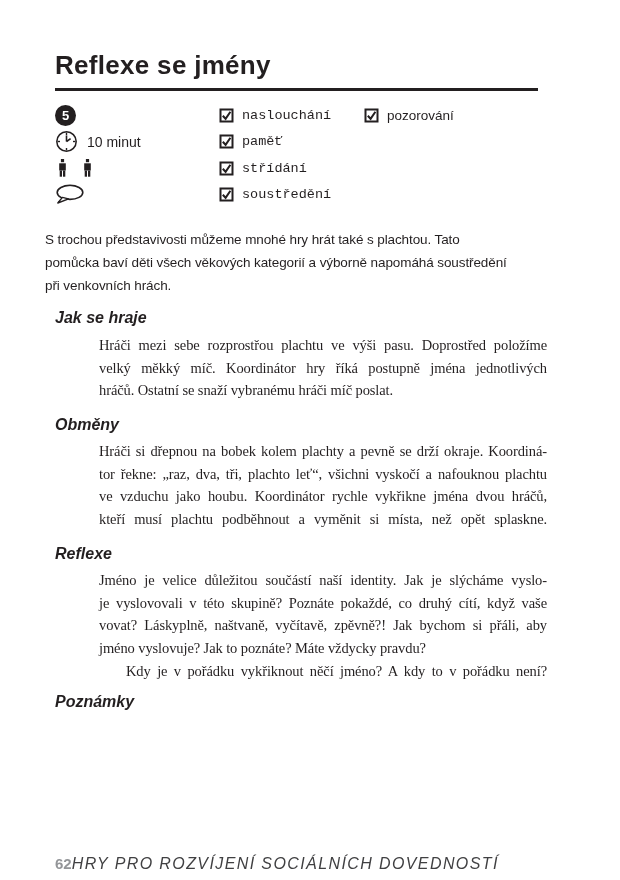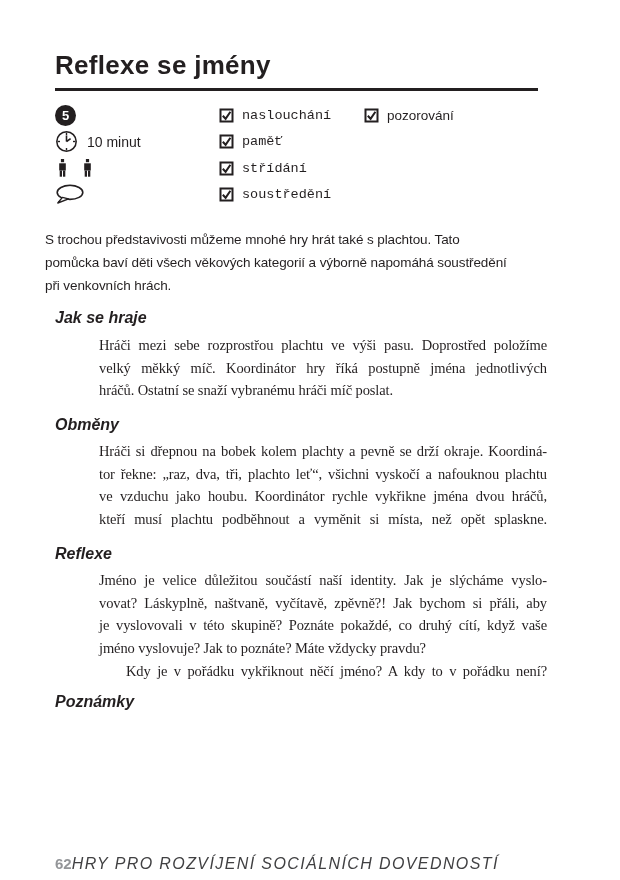--- a/index.html
+++ b/index.html
@@ -170,22 +170,22 @@
   <div class="para" style="top:440px;">
     <div class="sline j">Hráči si dřepnou na bobek kolem plachty a pevně se drží okraje. Koordiná-</div>
     <div class="sline j">tor řekne: „raz, dva, tři, plachto leť“, všichni vyskočí a nafouknou plachtu</div>
     <div class="sline j">ve vzduchu jako houbu. Koordinátor rychle vykřikne jména dvou hráčů,</div>
     <div class="sline j">kteří musí plachtu podběhnout a vyměnit si místa, než opět splaskne.</div>
   </div>
 
   <h2 class="sec-heading" style="top:545px;">Reflexe</h2>
   <div class="para" style="top:569px;">
     <div class="sline j">Jméno je velice důležitou součástí naší identity. Jak je slýcháme vyslo-</div>
+    <div class="sline j">je vyslovovali v této skupině? Poznáte pokaždé, co druhý cítí, když vaše</div>
     <div class="sline j">vovat? Láskyplně, naštvaně, vyčítavě, zpěvně?! Jak bychom si přáli, aby</div>
-    <div class="sline j">je vyslovovali v této skupině? Poznáte pokaždé, co druhý cítí, když vaše</div>
     <div class="sline">jméno vyslovuje? Jak to poznáte? Máte vždycky pravdu?</div>
     <div class="sline j indented">Kdy je v pořádku vykřiknout něčí jméno? A kdy to v pořádku není?</div>
   </div>
 
   <h2 class="sec-heading" style="top:693px;">Poznámky</h2>
 
   <div class="footer">
     <span class="page-number">62</span>
     <span class="running-title">HRY PRO ROZVÍJENÍ SOCIÁLNÍCH DOVEDNOSTÍ</span>
   </div>

